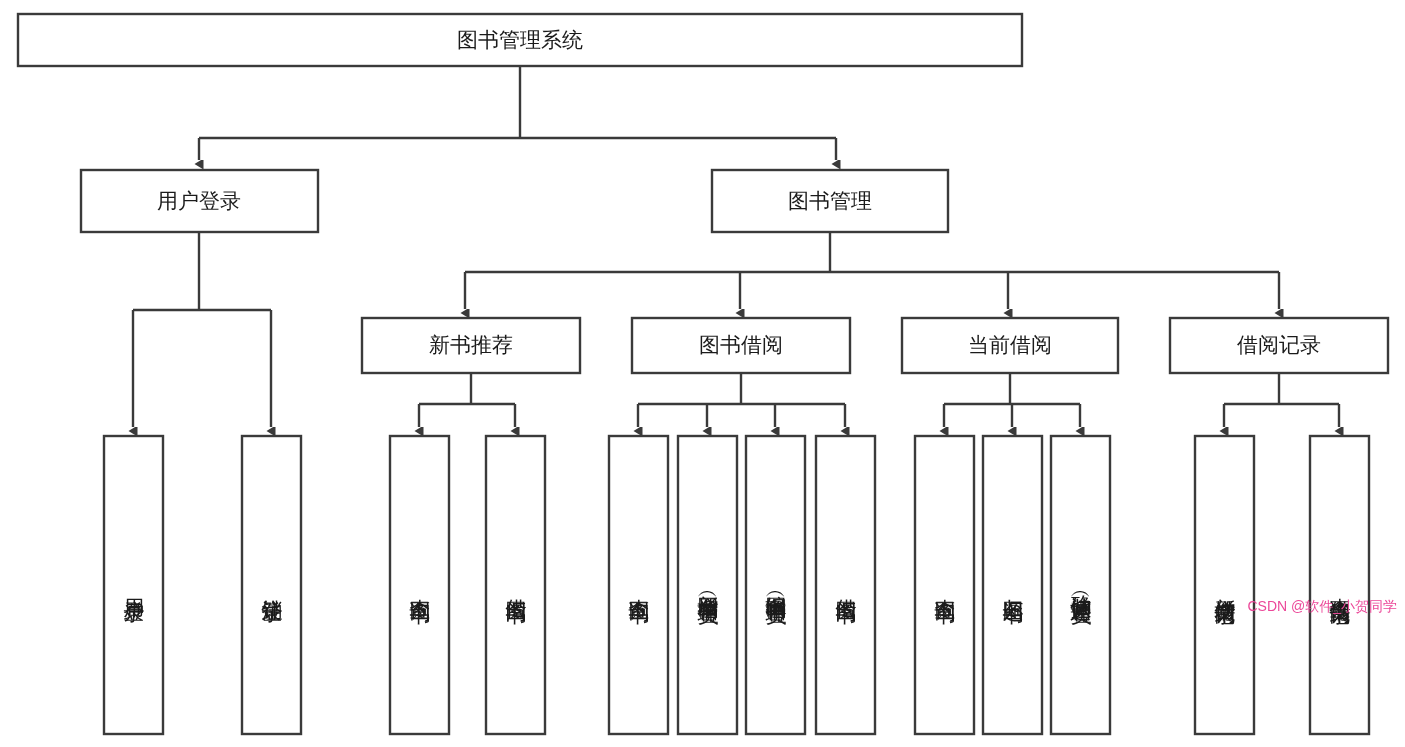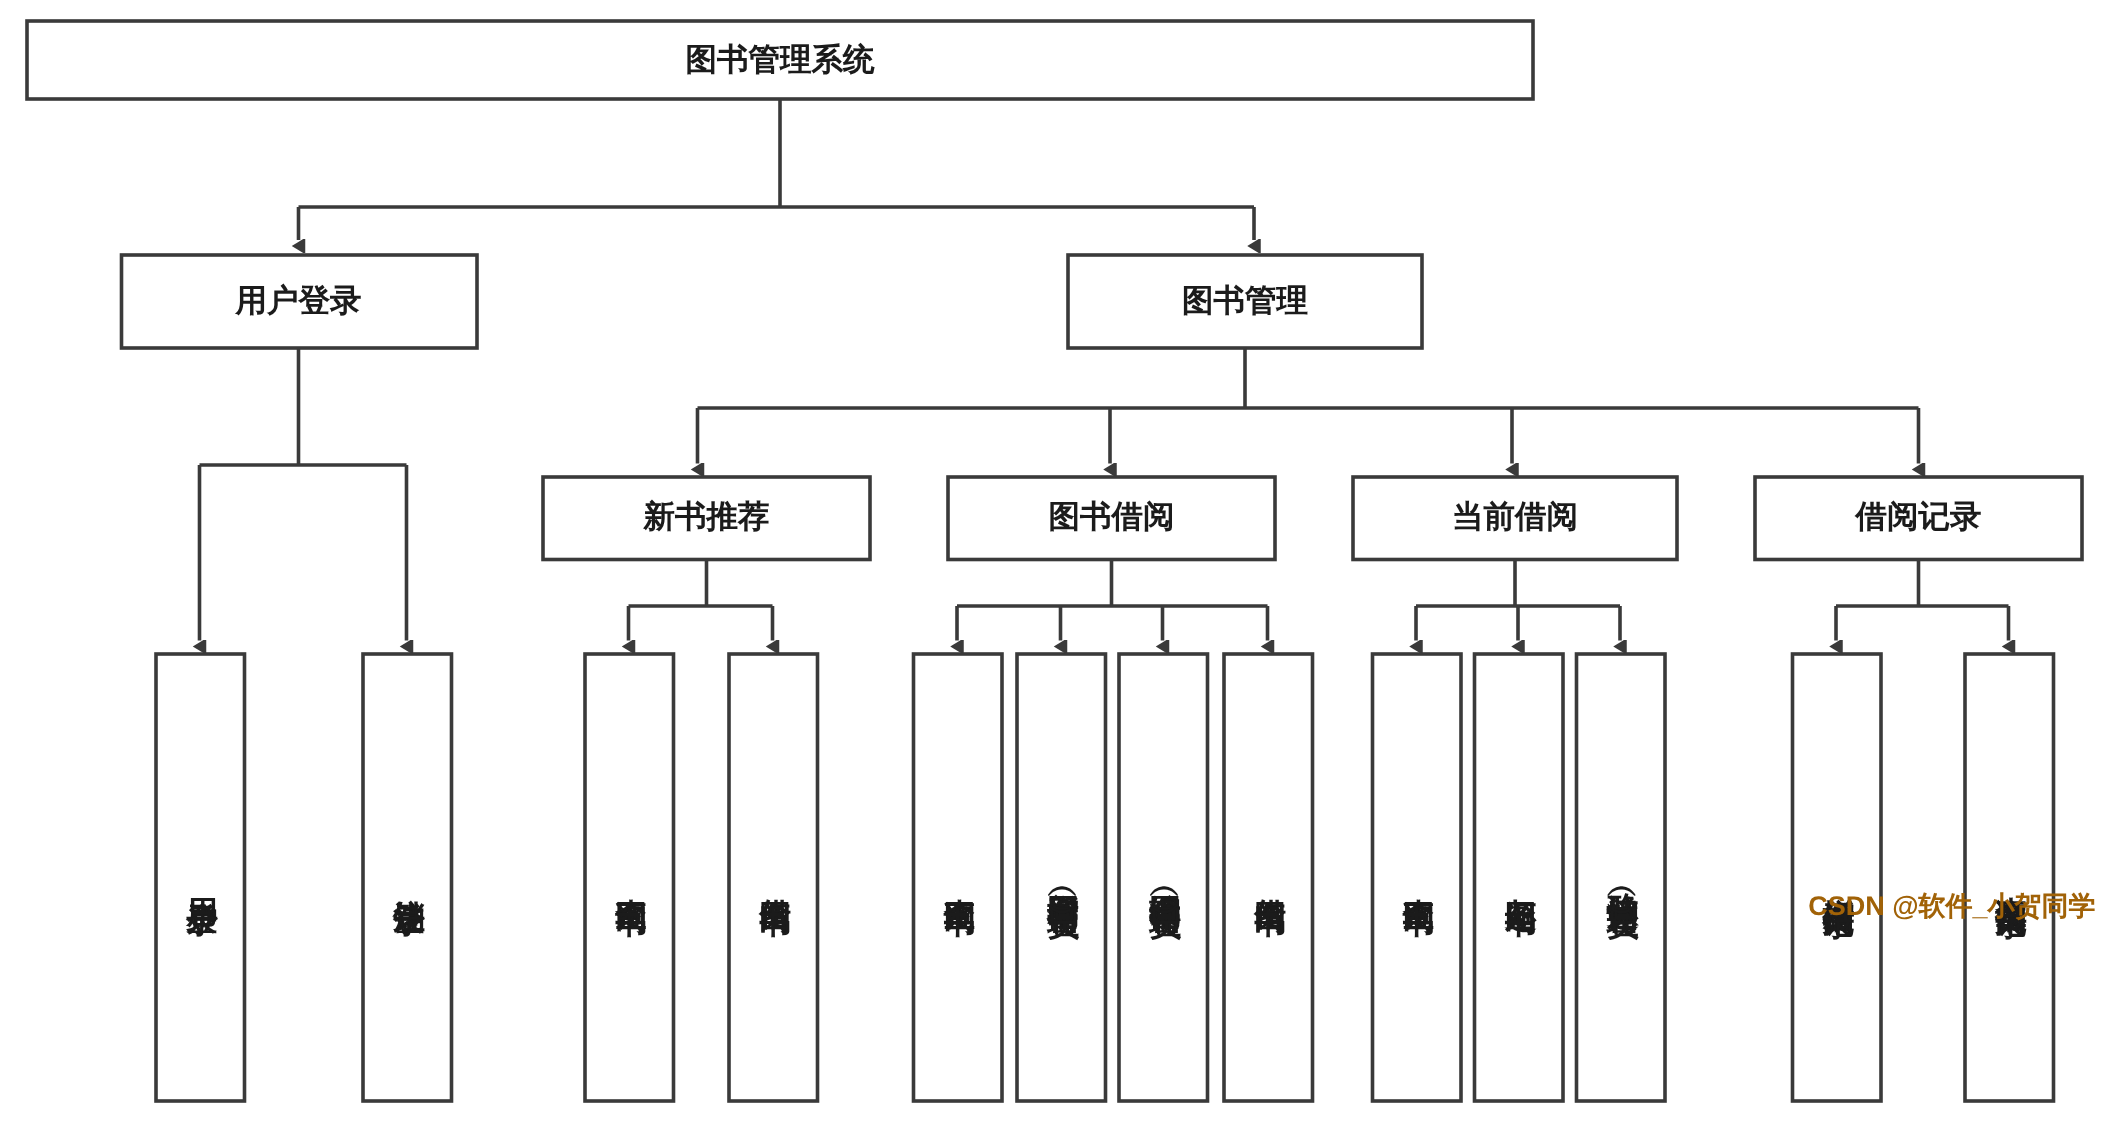--- a/index.html
+++ b/index.html
@@ -11,21 +11,20 @@
     width: 1405px;
     height: 747px;
     font-family: "Liberation Sans", "DejaVu Sans", sans-serif;
     overflow: hidden;
   }
   #diagram-root {
     position: relative;
     width: 1405px;
     height: 620px;
     background: #ffffff;
-    font-weight: bold;
   }
   svg#tree-svg {
     position: absolute;
     left: 0;
     top: 0;
     width: 1405px;
     height: 747px;
     display: block;
   }
   .node-box {
@@ -64,22 +63,22 @@
     justify-content: center;
     white-space: nowrap;
     pointer-events: none;
     user-select: none;
   }
   .watermark {
     position: absolute;
     right: 8px;
     bottom: 4px;
     font-family: "Liberation Sans", "DejaVu Sans", sans-serif;
-    font-size: 18px;
-    color: #a16207;
+    font-size: 14px;
+    color: #ec4899;
     white-space: nowrap;
     user-select: none;
   }
 </style>
 </head>
 <body>
 
 <div id="diagram-root">
 
   <svg id="tree-svg" viewBox="0 0 1405 747">

